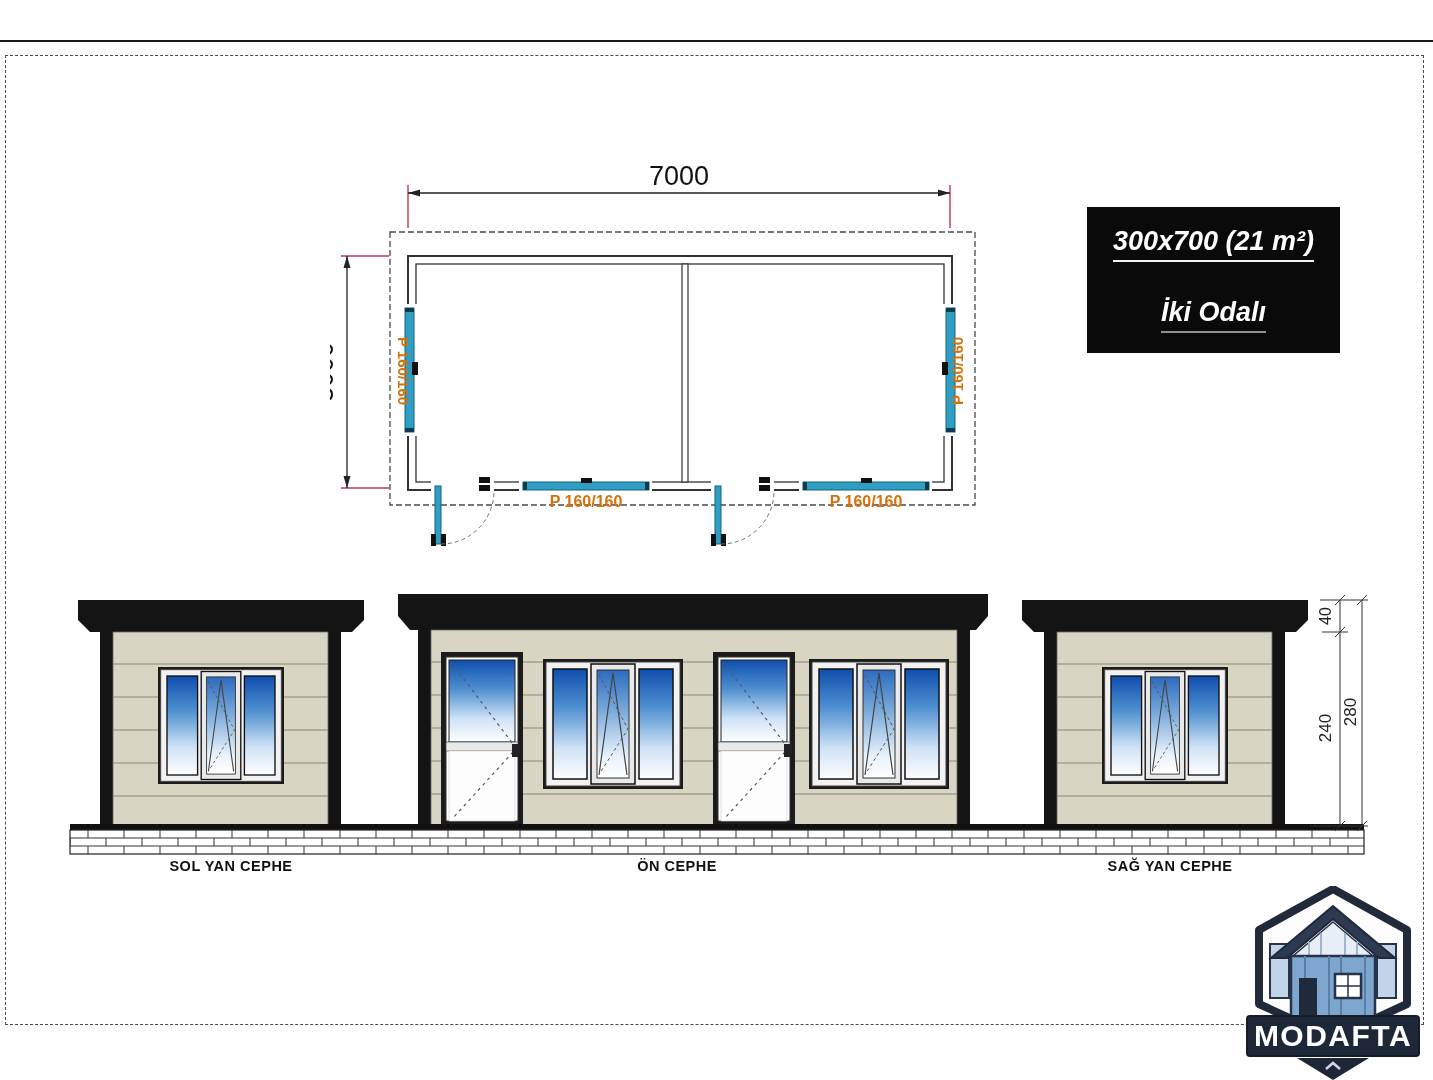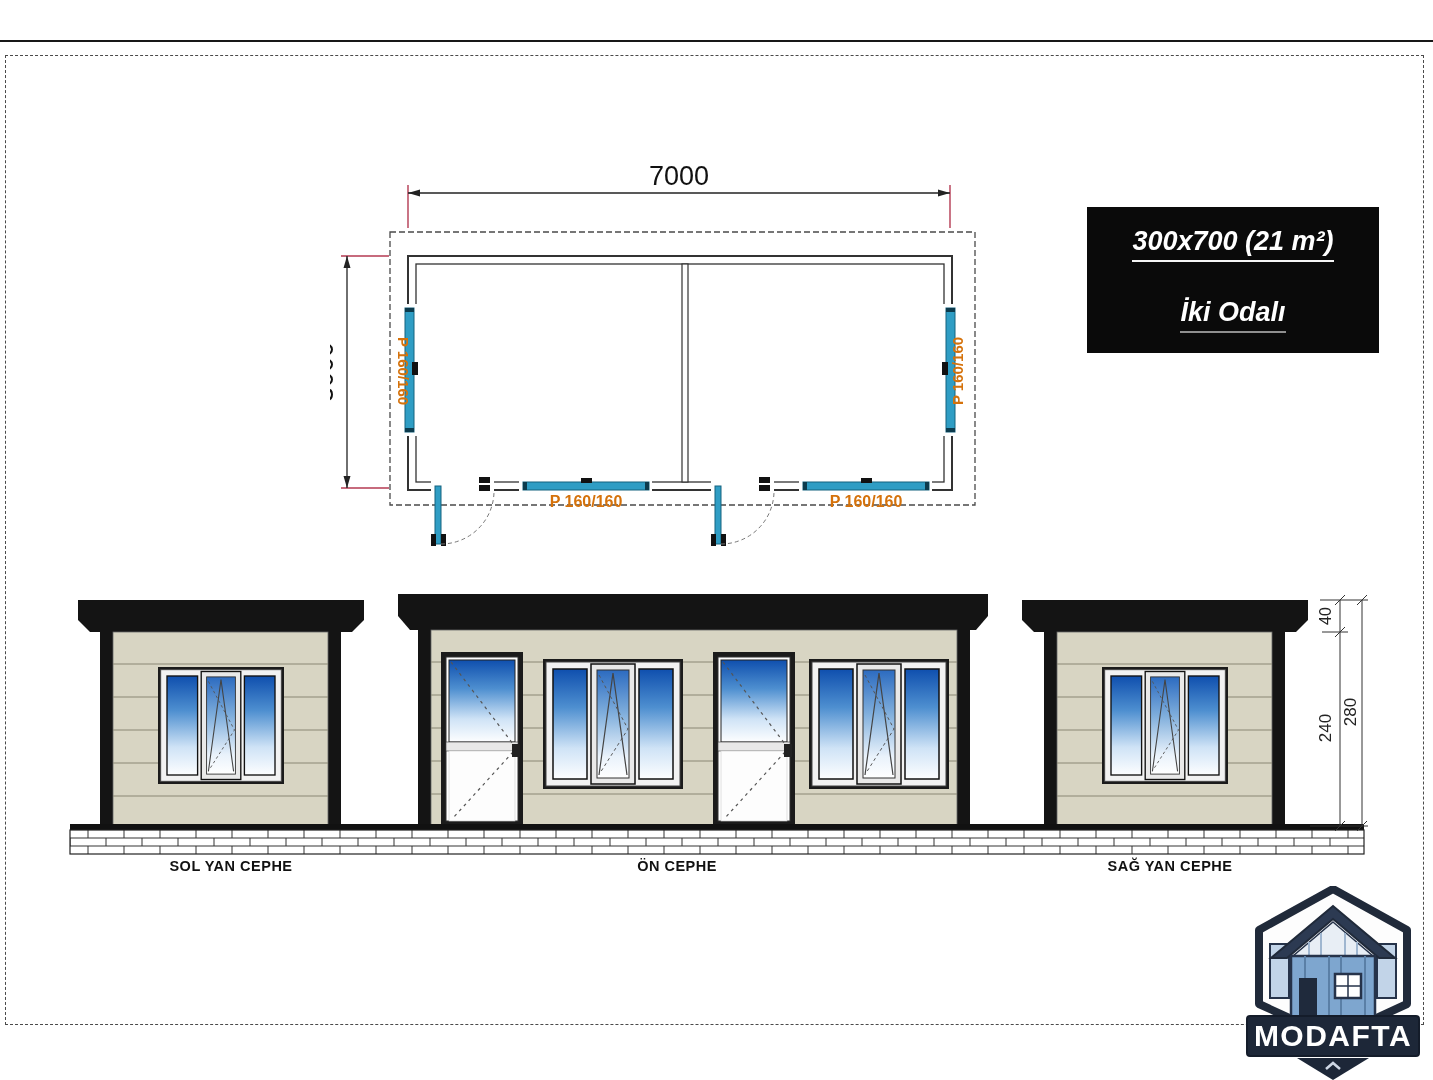--- a/index.html
+++ b/index.html
@@ -2,21 +2,21 @@
 <html><head>
 <meta charset="utf-8">
 <style>
   html,body{margin:0;padding:0;background:#fff;}
   .page{position:relative;width:1433px;height:1080px;background:#fff;overflow:hidden;
         font-family:"Liberation Sans",sans-serif;}
   .abs{position:absolute;}
   .top-rule{position:absolute;left:0;top:40px;width:1433px;height:2px;background:#181818;}
   .page-border{position:absolute;left:5px;top:55px;width:1419px;height:970px;
                border:1.6px dashed #4a4a4a;box-sizing:border-box;}
-  .title-block{position:absolute;left:1087px;top:207px;width:292px;height:146px;
+  .title-block{position:absolute;left:1087px;top:207px;width:253px;height:146px;
                background:#0a0a0a;display:flex;flex-direction:column;justify-content:space-evenly;
                align-items:center;box-sizing:border-box;padding:4px 8px;}
   .tb-line{color:#fff;font-weight:bold;font-style:italic;font-size:27px;line-height:1.05;
            padding-bottom:4px;border-bottom:2px solid #f5f5f5;white-space:nowrap;}
   .tb-line.last{border-bottom-color:#8f8f8f;margin-top:20px;}
   svg text{font-family:"Liberation Sans",sans-serif;}
 </style>
 </head>
 <body>
 

